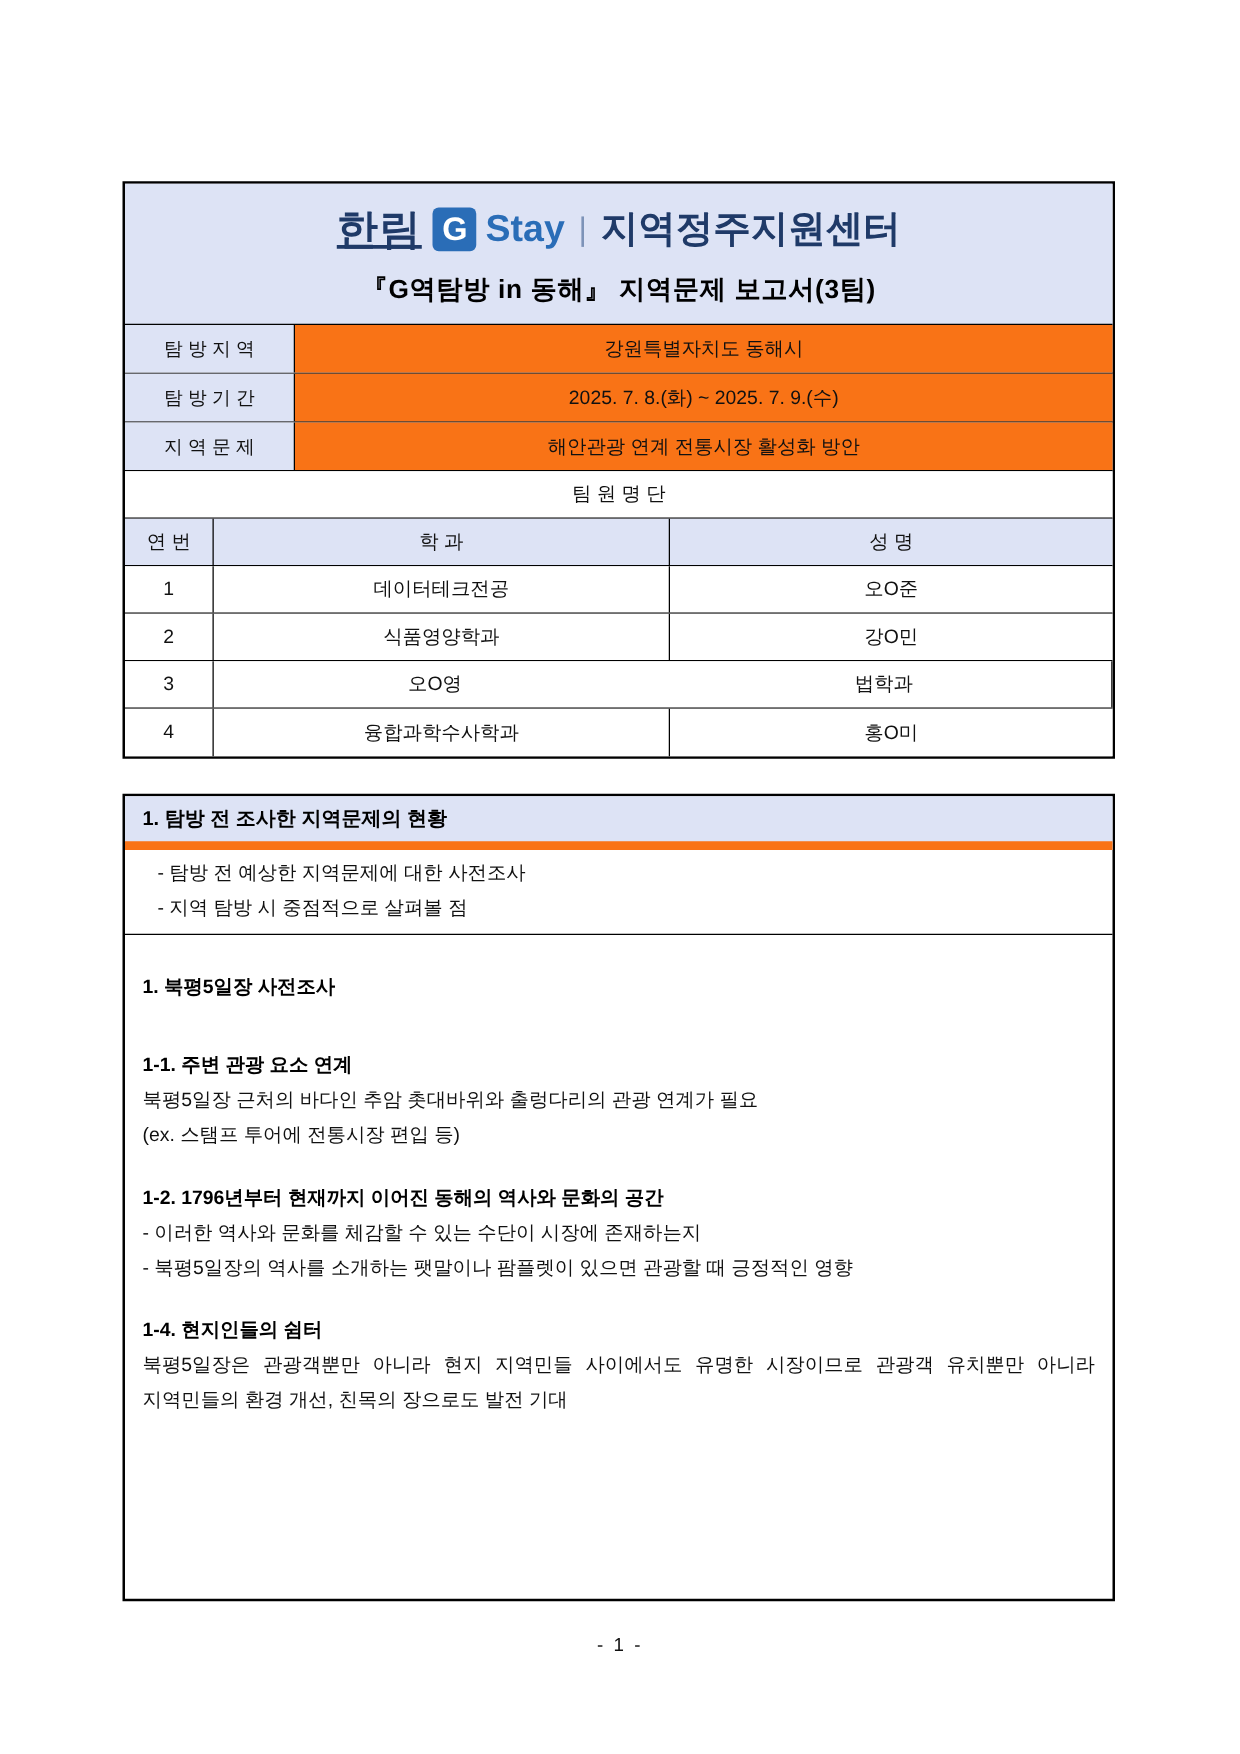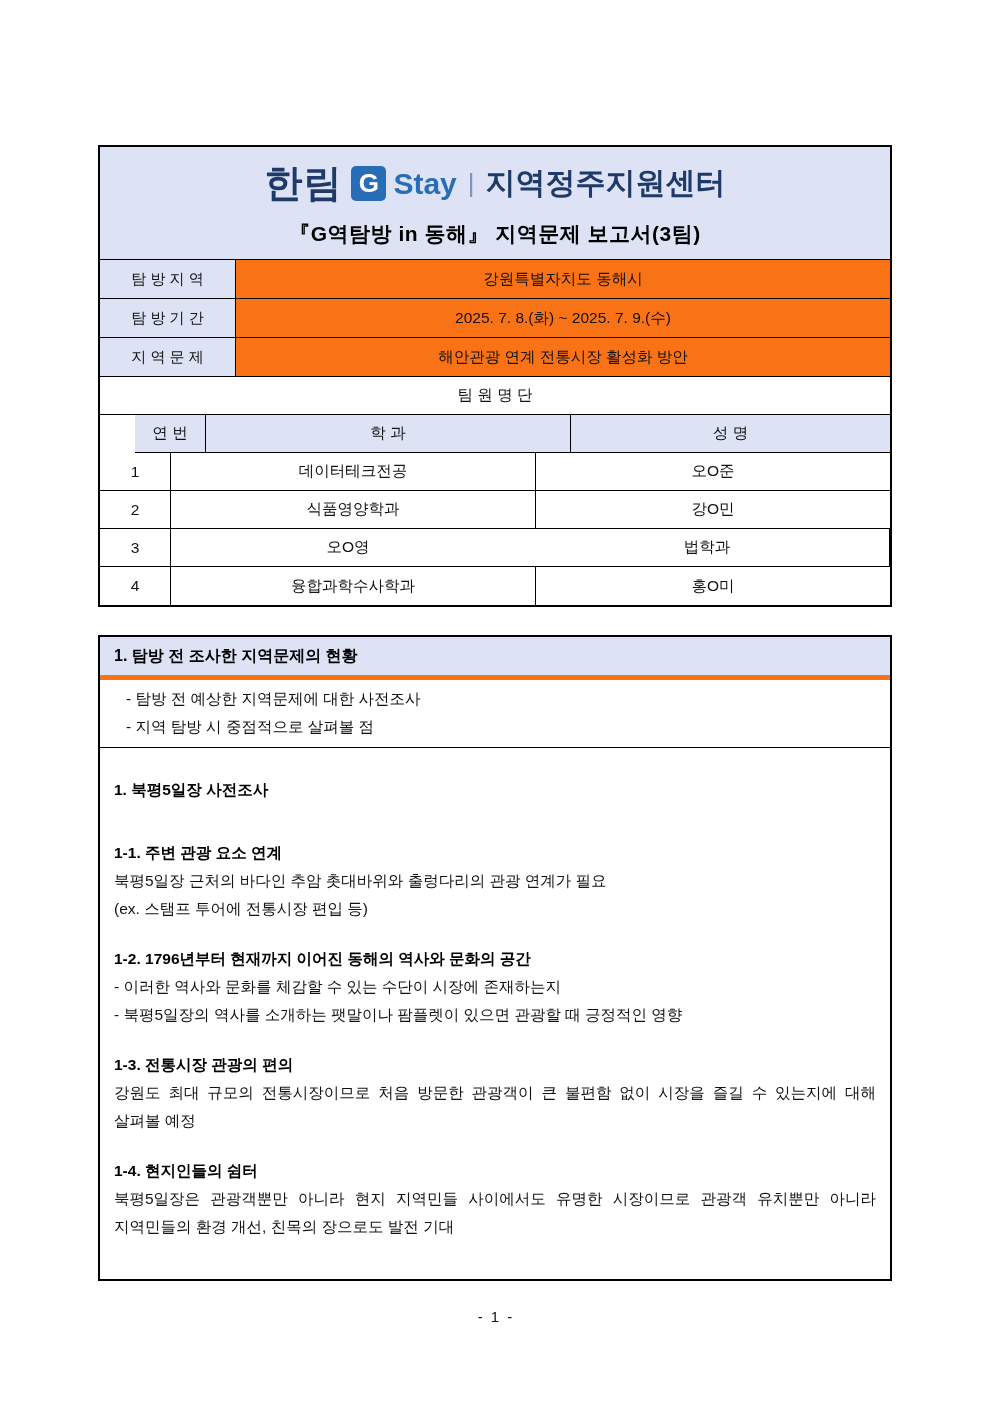--- a/index.html
+++ b/index.html
@@ -19,21 +19,21 @@
     background: #fff;
   }
   .rt-header {
     background: var(--accent);
     height: 113px;
     display: flex; flex-direction: column; align-items: center; justify-content: center;
     gap: 11px;
     border-bottom: 1px solid #000;
   }
   .logo-line { display: flex; align-items: center; gap: 9px; }
-  .logo-hanlim { font-size: 38px; font-weight: 700; color: var(--navy); letter-spacing: 1px; }
+  .logo-hanlim { font-size: 33px; font-weight: 700; color: var(--navy); letter-spacing: 1px; text-decoration: underline; }
   .logo-gbox {
     width: 35px; height: 35px; border-radius: 5px; background: var(--blue);
     color: #fff; font-size: 26px; font-weight: 700;
     display: flex; align-items: center; justify-content: center;
   }
   .logo-stay { font-size: 30px; font-weight: 700; color: var(--blue); margin-left: -2px; }
   .logo-sep { font-size: 26px; font-weight: 400; color: #7d93b8; padding: 0 2px; }
   .logo-center { font-size: 30px; font-weight: 700; color: var(--navy); }
   .rt-title { font-size: 21px; font-weight: 700; color: #000; letter-spacing: 0.5px; text-align: right; }
 
@@ -46,34 +46,34 @@
   .rt-value {
     flex: 1; display: flex; align-items: center; justify-content: center;
     font-size: 15.5px; color: #111; background: #f97316;
   }
   .rt-teamtitle {
     height: 38px; background: #fff; border-bottom: 1px solid #000;
     display: flex; align-items: center; justify-content: center;
     font-size: 15.5px; color: #111;
   }
   .team-row { display: flex; height: 38px; border-bottom: 1px solid #000; background: #fff; }
-  .team-row.header { background: var(--accent); margin-left: 35px; }
+  .team-row.header { background: var(--accent); }
   .team-row:last-child { border-bottom: none; }
   .tc { display: flex; align-items: center; justify-content: center; font-size: 15.5px; color: #111; }
   .tc-no { width: 71px; border-right: 1px solid #000; }
   .tc-dept { width: 365px; border-right: 1px solid #000; }
   .tc-name { flex: 1; }
 
   
   .section-box {
     position: absolute; left: 98px; top: 635px; width: 794px;
     border: 2px solid #000; background: #fff;
   }
   .sec-header {
-    background: var(--accent); border-bottom: 5px solid #f97316;
+    background: var(--accent); border-bottom: 7px solid #f97316;
     height: 43px; display: flex; align-items: center;
     padding: 16px 14px; font-size: 16px; font-weight: 700; color: #000;
   }
   .sec-guides {
     border-bottom: 1px solid #000; padding: 5px 14px 6px 14px;
   }
   .guide-line { font-size: 15.5px; line-height: 28px; color: #111; margin-left: 12px; }
   .sec-body { padding: 20px 14px 0 14px; height: 531px; overflow: hidden; }
   .para { margin-top: 22px; }
   .para:first-child { margin-top: 8px; }
@@ -169,24 +169,20 @@
         <div class="para-line">북평5일장 근처의 바다인 추암 촛대바위와 출렁다리의 관광 연계가 필요</div>
         <div class="para-line">(ex. 스탬프 투어에 전통시장 편입 등)</div>
       </div>
 
       <div class="para">
         <div class="para-heading">1-2. 1796년부터 현재까지 이어진 동해의 역사와 문화의 공간</div>
         <div class="para-line">- 이러한 역사와 문화를 체감할 수 있는 수단이 시장에 존재하는지</div>
         <div class="para-line">- 북평5일장의 역사를 소개하는 팻말이나 팜플렛이 있으면 관광할 때 긍정적인 영향</div>
       </div>
 
-      <div class="para">
-        <div class="para-heading">1-3. 전통시장 관광의 편의</div>
-        <div class="para-line">강원도 최대 규모의 전통시장이므로 처음 방문한 관광객이 큰 불편함 없이 시장을 즐길 수 있는지에 대해 살펴볼 예정</div>
-      </div>
 
       <div class="para">
         <div class="para-heading">1-4. 현지인들의 쉼터</div>
         <div class="para-line">북평5일장은 관광객뿐만 아니라 현지 지역민들 사이에서도 유명한 시장이므로 관광객 유치뿐만 아니라 지역민들의 환경 개선, 친목의 장으로도 발전 기대</div>
       </div>
     </div>
   </div>
 
   <div class="page-footer">- 1 -</div>
 </div>

